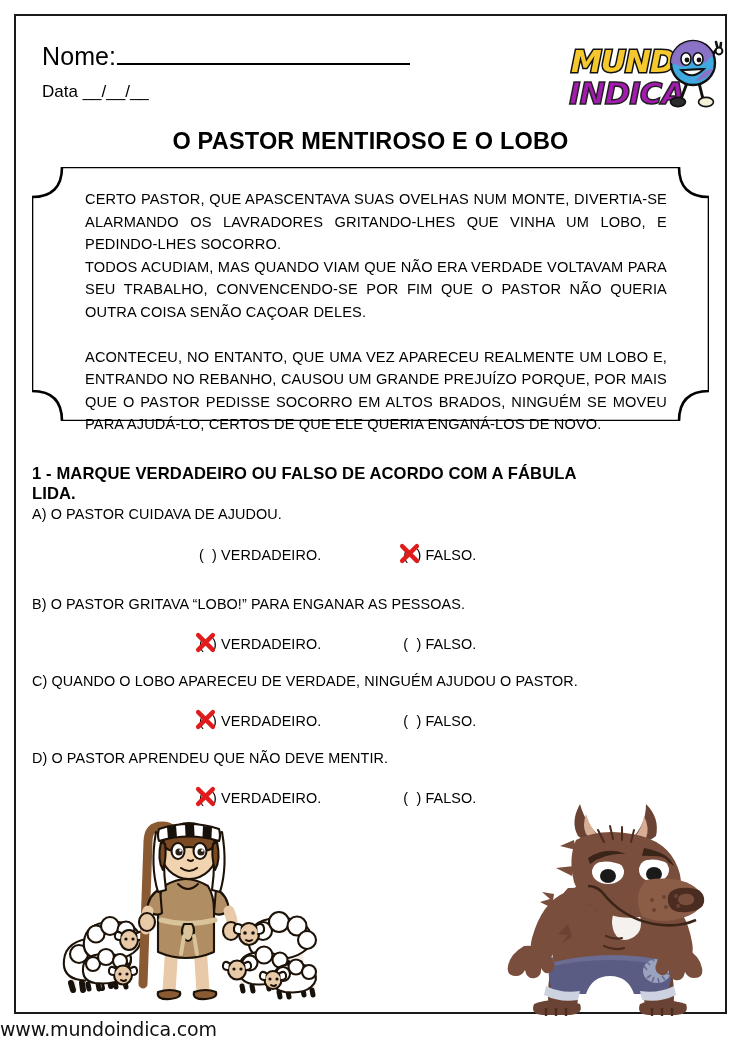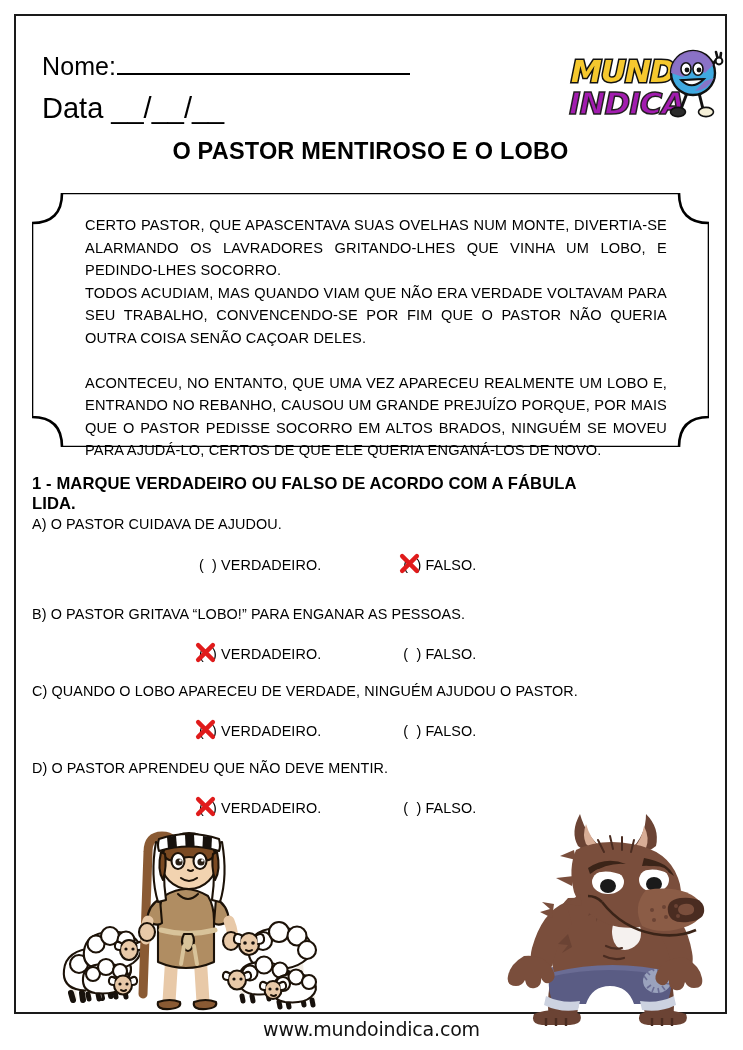--- a/index.html
+++ b/index.html
@@ -23,21 +23,21 @@
     top: 14px;
     width: 713px;
     height: 1000px;
     border: 2px solid #1a1a1a;
     box-sizing: border-box;
   }
 
   .page-inner {
     position: absolute;
     left: 14px;
-    top: 24px;
+    top: 14px;
     width: 581px;
     height: 1000px;
     box-sizing: border-box;
   }
 
   
   .header-zone {
     position: absolute;
     left: 0; top: 0;
     width: 713px;
@@ -57,21 +57,21 @@
     width: 293px;
     border-bottom: 2px solid #000;
     height: 17px;
     margin-left: 1px;
     vertical-align: baseline;
   }
   .data-row {
     position: absolute;
     left: 28px;
     top: 68px;
-    font-size: 29px;
+    font-size: 17px;
     white-space: nowrap;
   }
 
   
   .logo {
     position: absolute;
     left: 551px;
     top: 18px;
     width: 160px;
     height: 88px;
@@ -115,21 +115,20 @@
     letter-spacing: .2px;
   }
 
   
   .story-box {
     position: absolute;
     left: 18px;
     top: 153px;
     width: 677px;
     height: 254px;
-    margin-top: 16px;
   }
   .story-frame {
     position: absolute;
     left: 0; top: 0;
     width: 100%; height: 100%;
   }
   .story-text {
     position: absolute;
     left: 53px;
     top: 21px;
@@ -187,21 +186,20 @@
     width: 232px;
     height: 220px;
   }
 
   
   .footer {
     position: absolute;
     left: 0;
     top: 1018px;
     width: 743px;
-    text-align: center;
     font-size: 19px;
     font-family: "DejaVu Sans", sans-serif;
     letter-spacing: -0.2px;
     color: #111;
   }
 </style>
 </head>
 <body>
 
 <div class="page-border"></div>

